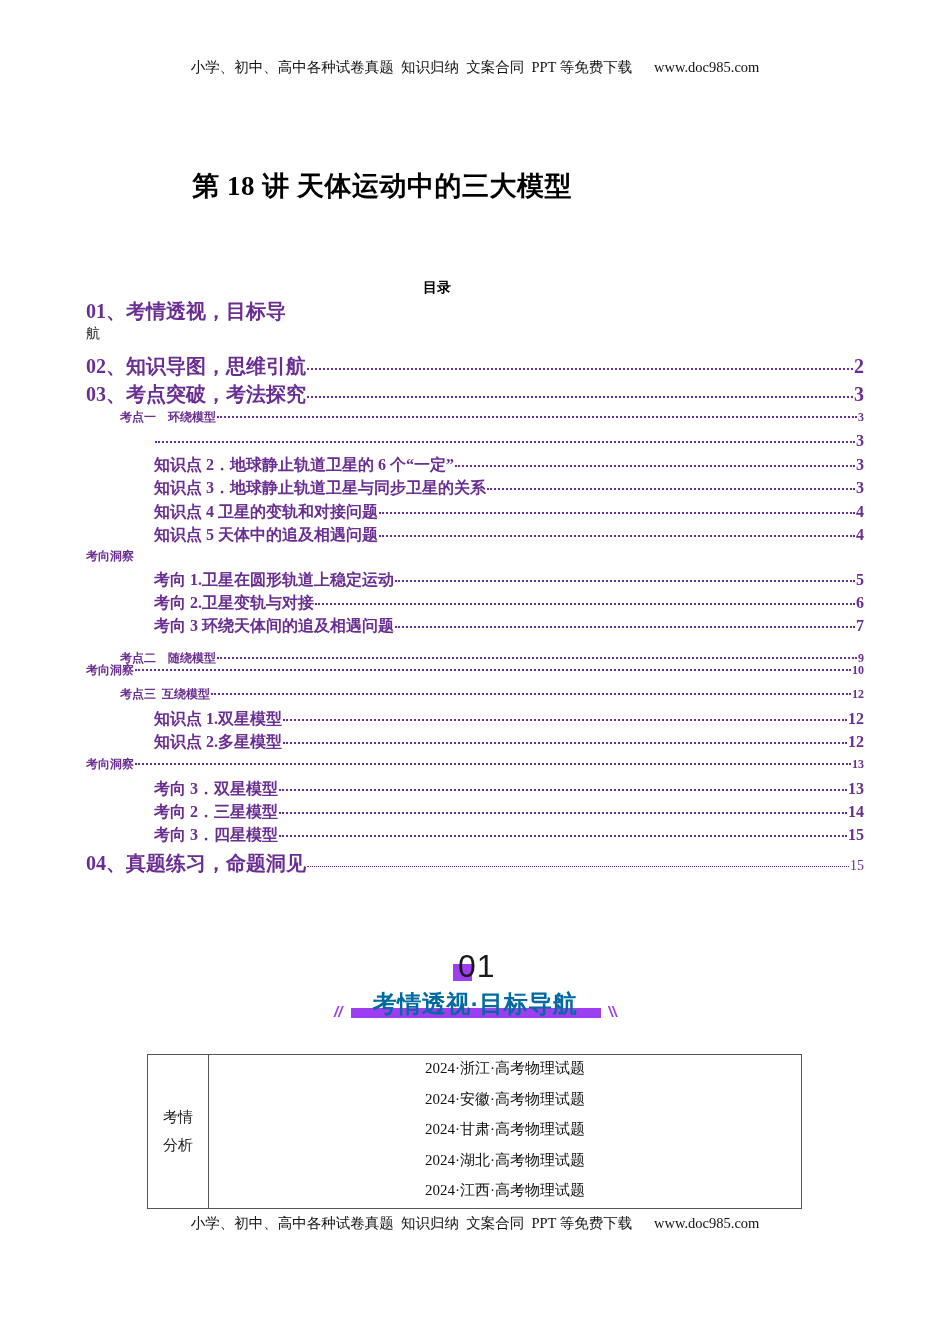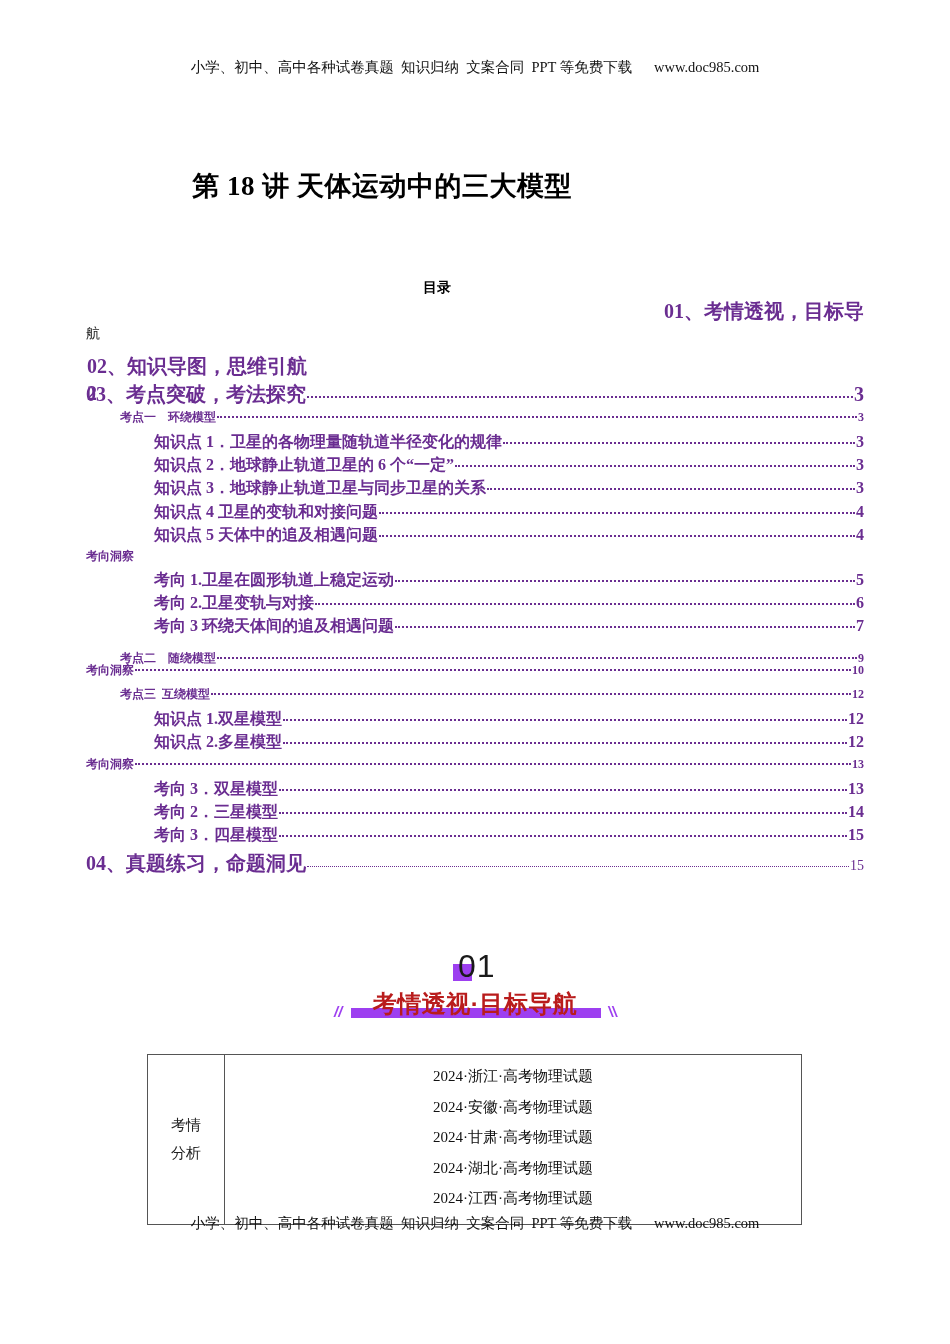--- a/index.html
+++ b/index.html
@@ -31,21 +31,21 @@
     display: flex; align-items: baseline; color: #6a2d91; font-weight: bold;
     white-space: nowrap;
   }
   .toc-row .label { flex: 0 0 auto; }
   .toc-row .dots {
     flex: 1 1 auto; overflow: hidden; margin: 0 1px;
     border-bottom: 2.5px dotted #6a2d91; height: 0; align-self: auto;
     transform: translateY(-3px);
   }
   .toc-row .page { flex: 0 0 auto; }
-  .lvl1 { font-size: 20px; justify-content: flex-end; }
+  .lvl1 { font-size: 20px; }
   .lvl2 { font-size: 12px; }
   .lvl3 { font-size: 16px; }
   .ind1 { padding-left: 34px; width: 744px; }
   .ind2 { padding-left: 68px; width: 710px; }
   .thin .dots { border-bottom: 1px dotted #6a2d91; transform: translateY(-3px); }
   .thin .page { font-weight: normal; font-size: 14px; }
   .nav-wrap { color: #222; font-weight: normal; font-size: 14px; }
 
   .section-banner { position: absolute; top: 948px; left: 0; width: 950px; height: 80px; }
   .banner-num-box {
@@ -53,36 +53,36 @@
   }
   .banner-num {
     position: absolute; left: 458px; top: 0px; font-size: 32px; color: #1a1a1a;
     font-family: "Liberation Sans", "DejaVu Sans", sans-serif; letter-spacing: 1px;
   }
   .banner-bar {
     position: absolute; left: 351px; top: 60px; width: 250px; height: 10px; background: #9d3ff0;
   }
   .banner-title {
     position: absolute; left: 0; width: 950px; top: 40px; text-align: center;
-    font-size: 24px; font-weight: bold; color: #b91c1c;
+    font-size: 24px; font-weight: bold; color: #0369a1;
     font-family: "Liberation Sans", "DejaVu Sans", sans-serif; letter-spacing: 0.5px;
   }
   .slash {
     position: absolute; top: 55px; font-size: 15px; color: #9d3ff0; font-weight: bold;
     font-family: "Liberation Sans", "DejaVu Sans", sans-serif; font-style: italic;
   }
   .slash.left { left: 334px; }
   .slash.right { left: 609px; transform: scaleX(-1); }
 
   table.analysis {
     position: absolute; left: 147px; top: 1054px; width: 655px; height: 154px;
     border-collapse: collapse; border: 1.5px solid #444;
     font-family: "Liberation Serif", "DejaVu Serif", serif; font-size: 15px;
   }
-  table.analysis td { border: 1px solid #555; padding: 8px; vertical-align: middle; }
+  table.analysis td { border: 1px solid #555; padding: 0; vertical-align: middle; }
   td.label-cell { width: 60px; text-align: center; line-height: 28px; color: #222; }
   td.items-cell { text-align: center; }
   .item-line { height: 30.6px; line-height: 26px; color: #111; }
 </style>
 </head>
 <body>
 
 <div class="header">小学、初中、高中各种试卷真题  知识归纳  文案合同  PPT 等免费下载      www.doc985.com</div>
 
 <div class="title">第 18 讲  天体运动中的三大模型</div>
@@ -91,39 +91,38 @@
 
 <div class="toc">
 
   <div class="toc-row lvl1" style="top:298px;">
     <span class="label">01、考情透视，目标导</span>
   </div>
   <div class="toc-row nav-wrap" style="top:325px;">
     <span class="label">航</span>
   </div>
 
-  <div class="toc-row lvl1" style="top:353px;flex-direction:column;">
+  <div class="toc-row lvl1" style="top:353px;">
     <span class="label">02、知识导图，思维引航</span>
     <span class="dots"></span>
     <span class="page">2</span>
   </div>
 
   <div class="toc-row lvl1" style="top:381px;">
     <span class="label">03、考点突破，考法探究</span>
     <span class="dots"></span>
     <span class="page">3</span>
   </div>
 
   <div class="toc-row lvl2 ind1" style="top:409px;">
     <span class="label" style="white-space:pre">考点一    环绕模型</span>
     <span class="dots"></span>
     <span class="page">3</span>
   </div>
   <div class="toc-row lvl3 ind2" style="top:432px;">
-    <span class="label">知识点 1．卫星的各物理量随轨道半径变化的规律</span>
     <span class="dots"></span>
     <span class="page">3</span>
   </div>
   <div class="toc-row lvl3 ind2" style="top:455px;">
     <span class="label">知识点 2．地球静止轨道卫星的 6 个“一定”</span>
     <span class="dots"></span>
     <span class="page">3</span>
   </div>
   <div class="toc-row lvl3 ind2" style="top:478px;">
     <span class="label">知识点 3．地球静止轨道卫星与同步卫星的关系</span>

